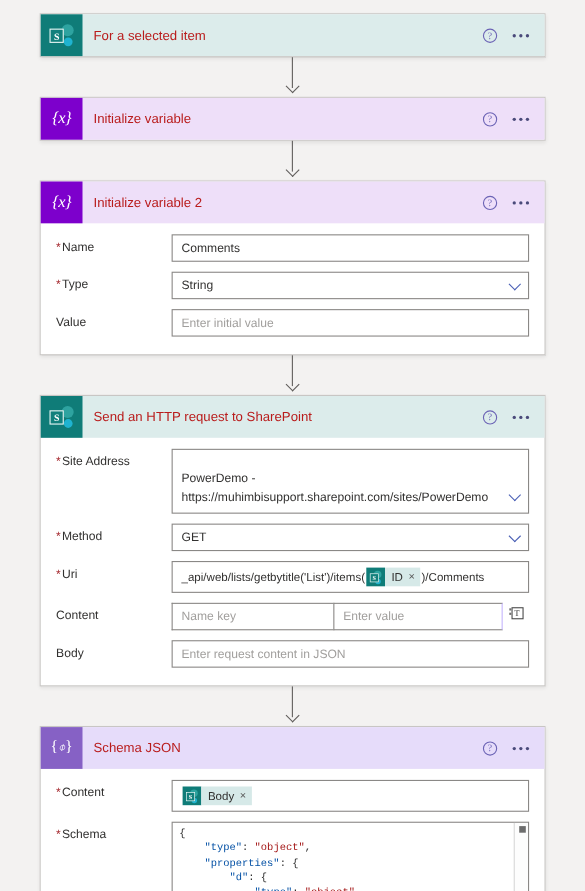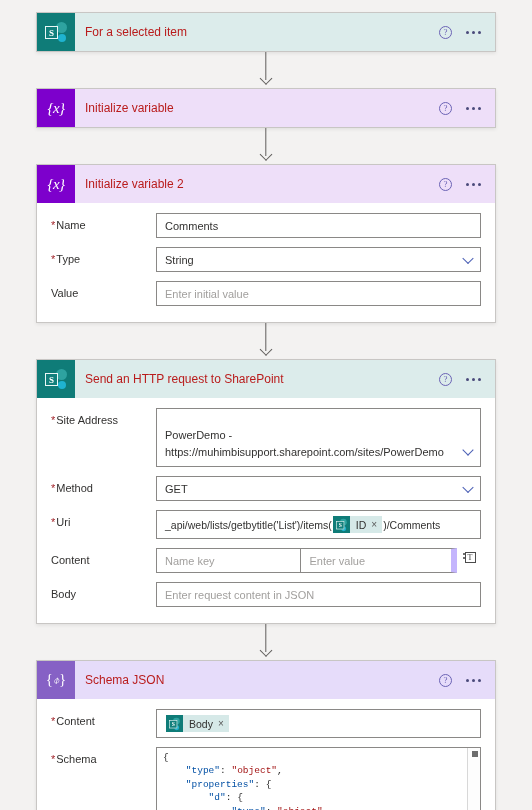--- a/index.html
+++ b/index.html
@@ -113,21 +113,21 @@
     display: flex; align-items: center; gap: 5px;
     padding: 0 5px 0 6px; font-size: 10.5px; color: #323130;
   }
   .token .tx { color: #5a5a5a; font-size: 10px; cursor: pointer; }
 
   .uri-text { font-size: 10.5px; white-space: nowrap; }
 
   
   .kv { display: flex; flex: 1 1 auto; }
   .kv .field { border-right: none; }
-  .kv .field:last-child { border-right: 6px solid #c4b5fd; align-items: center; }
+  .kv .field:last-child { border-right: 1px solid #c4b5fd; align-items: center; }
   .hdr-icon {
     width: 24px; flex: 0 0 24px;
     display: flex; align-items: center; justify-content: center;
     padding-top: 4px;
   }
 
   
   .schema-box {
     flex: 1 1 auto;
     height: 133px;

